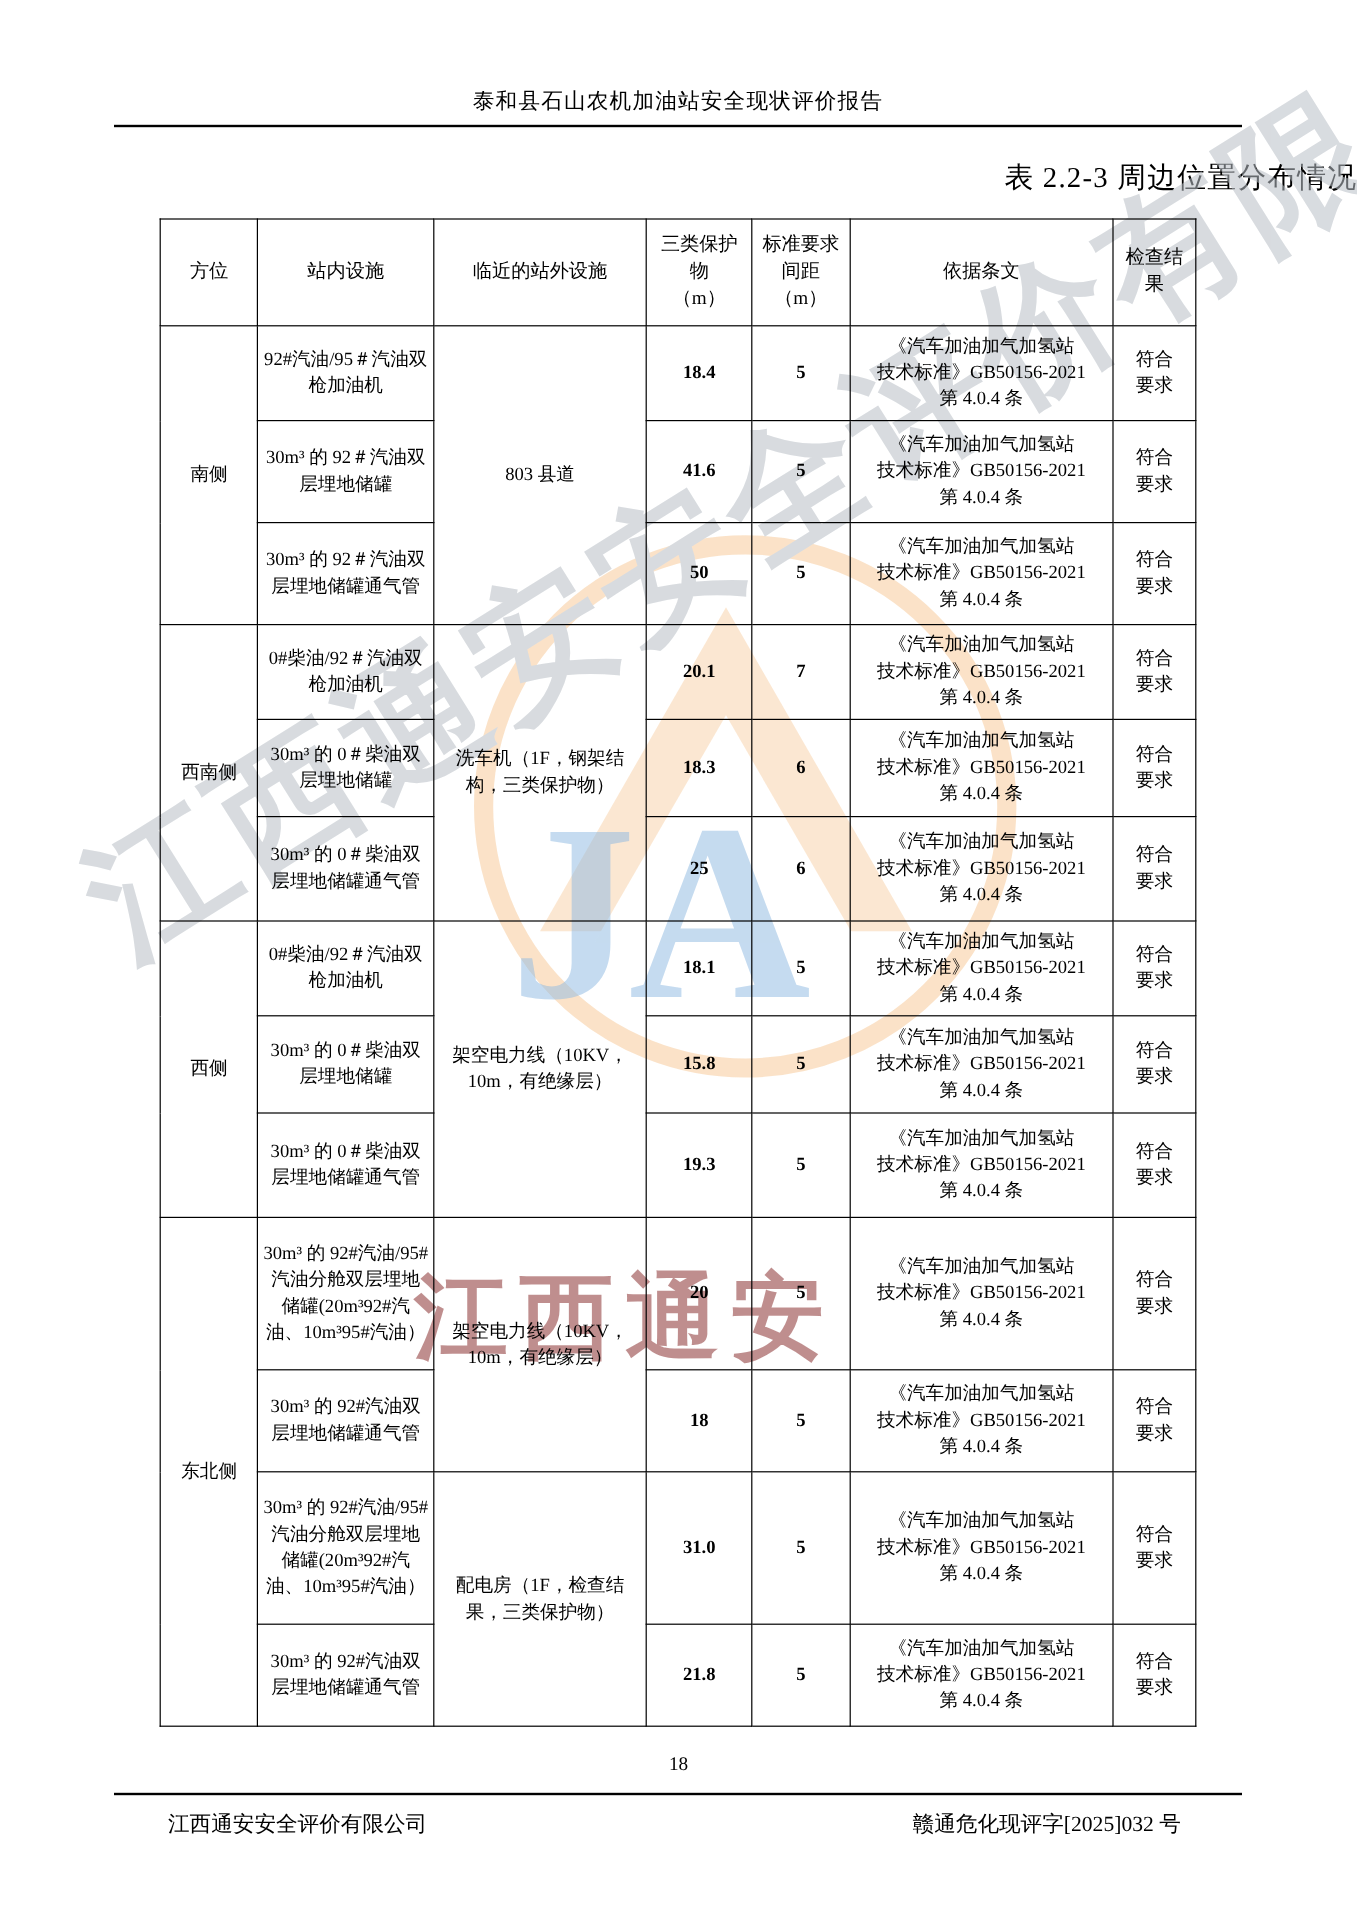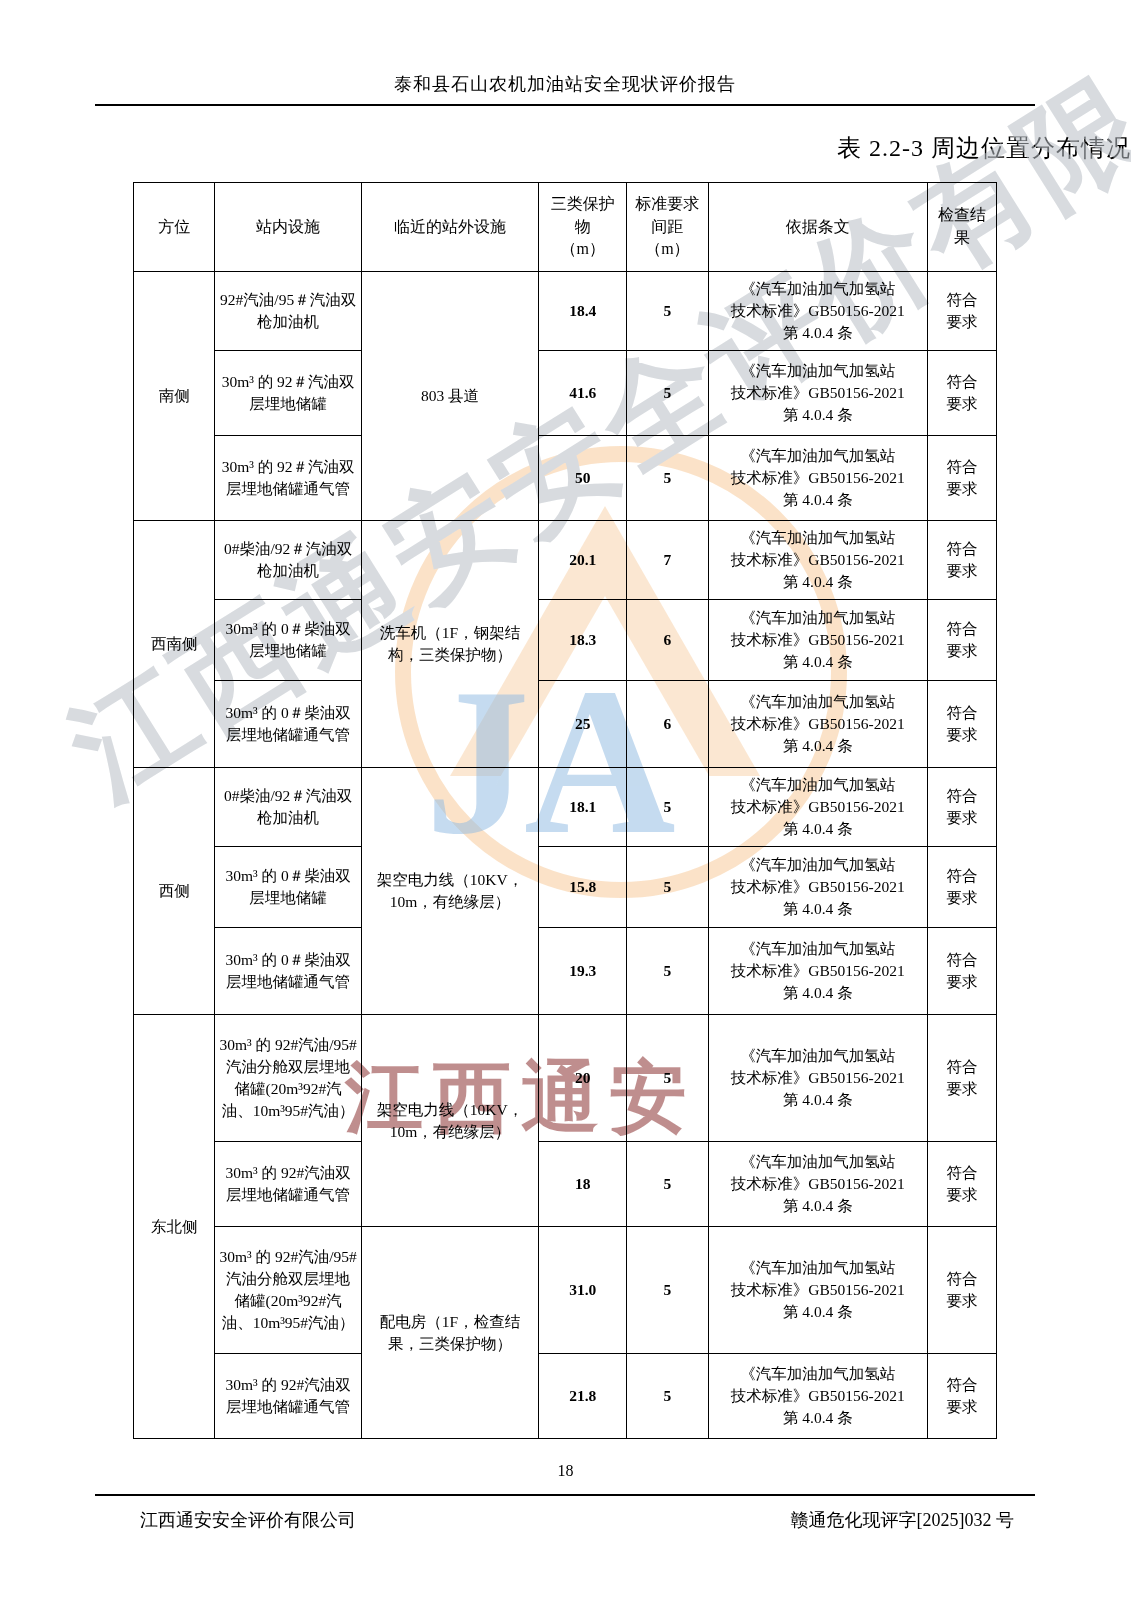--- a/index.html
+++ b/index.html
@@ -200,21 +200,21 @@
     position: absolute;
     top: 1508px;
     left: 95px;
     width: 940px;
     font-size: 18px;
     display: flex;
     justify-content: space-between;
   }
   .footer span { display: inline-block; }
   .footer .f-left { margin-left: 45px; }
-  .footer .f-right { margin-right: 21px; }
+  .footer .f-right { margin-right: 51px; }
 </style>
 </head>
 <body>
 
 <div class="page">
 
   <div class="header">泰和县石山农机加油站安全现状评价报告</div>
   <div class="header-rule"></div>
 
   <div class="table-title">表 2.2-3  周边位置分布情况</div>

